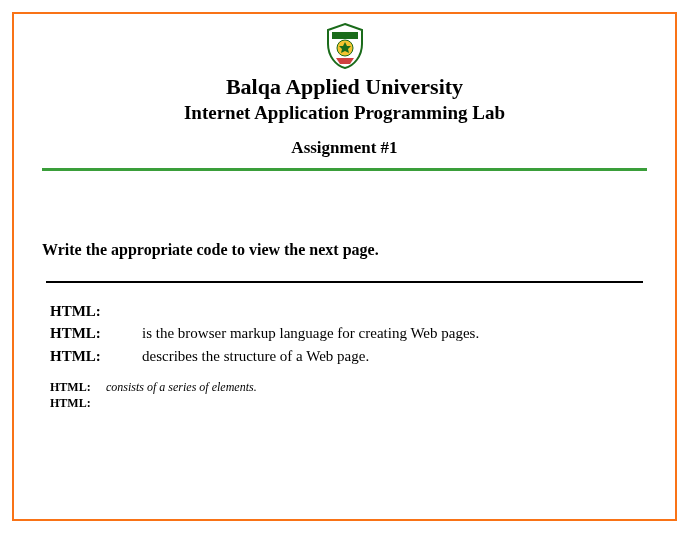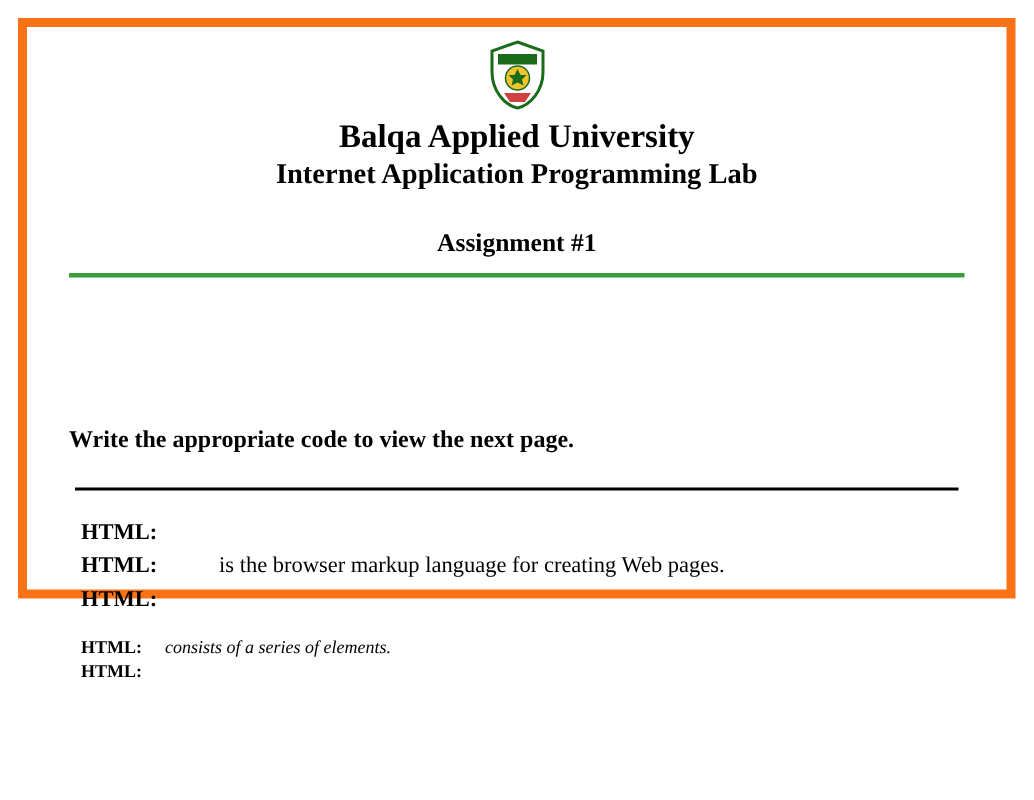--- a/index.html
+++ b/index.html
@@ -4,24 +4,24 @@
 <style>
   * { margin: 0; padding: 0; box-sizing: border-box; }
   body {
     font-family: "Times New Roman", Times, serif;
     background: #fff;
     width: 689px;
     height: 533px;
     overflow: hidden;
   }
   .page-frame {
-    border: 6px solid #f97316;
+    border: 2px solid #f97316;
     margin: 12px;
     width: 665px;
-    height: 387px;
+    height: 509px;
     padding: 8px 28px 0 28px;
     position: relative;
   }
   .logo {
     display: block;
     margin: 0 auto 4px auto;
     width: 42px;
     height: 48px;
   }
   .header-line1 {
@@ -33,32 +33,32 @@
   .header-line2 {
     text-align: center;
     font-weight: bold;
     font-size: 19px;
     margin-top: 2px;
   }
   .assignment {
     text-align: center;
     font-weight: bold;
     font-size: 17px;
-    margin-top: 24px;
+    margin-top: 14px;
     position: relative;
   }
   .green-rule {
     border: none;
     border-top: 3.5px solid #3a9e3a;
     margin: 10px 0 0 0;
   }
   .instruction {
     font-weight: bold;
     font-size: 16px;
-    margin-top: 100px;
+    margin-top: 70px;
   }
   .main-heading {
     text-align: center;
     font-weight: bold;
     font-size: 40px;
     margin-top: 48px;
   }
   .main-heading .ul { text-decoration: underline; }
   .black-rule {
     border: none;
@@ -127,20 +127,21 @@
   <div class="defs">
     <div class="row">
       <span class="label">HTML:</span>
     </div>
     <div class="row">
       <span class="label">HTML:</span>
       <span class="desc">is the browser markup language for creating Web pages.</span>
     </div>
     <div class="row">
       <span class="label">HTML:</span>
+      <span class="desc">describes the structure of a Web page.</span>
     </div>
   </div>
 
   <div class="small-defs">
     <div class="row">
       <span class="label">HTML:</span>
       <span class="desc">consists of a series of elements.</span>
     </div>
     <div class="row">
       <span class="label">HTML:</span>

